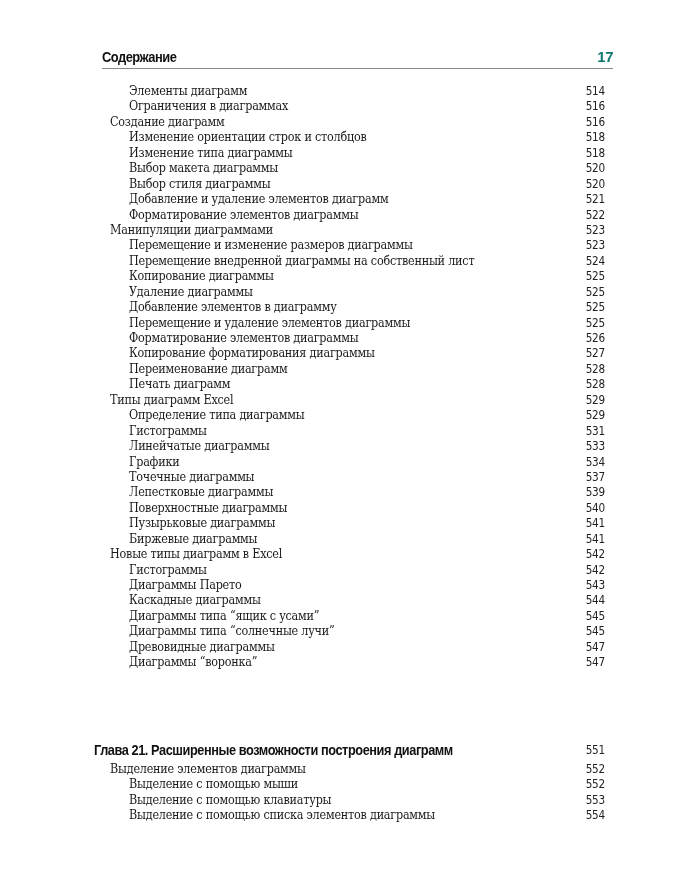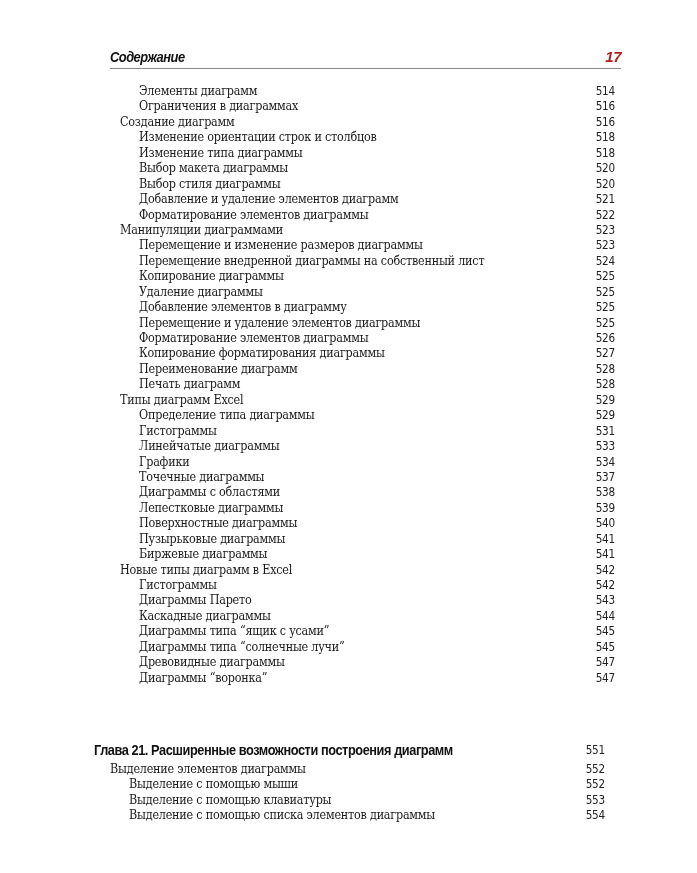--- a/index.html
+++ b/index.html
@@ -10,26 +10,25 @@
     body {
       width: 697px;
       height: 873px;
       position: relative;
       overflow: hidden;
       font-family: "DejaVu Serif", "Liberation Serif", serif;
       color: #1a1a1a;
     }
     .page-header {
       position: absolute;
-      left: 110px;
+      left: 102px;
       top: 47px;
       width: 511px;
       height: 21px;
       border-bottom: 1px solid #8a8a8a;
-      font-style: italic;
     }
     .page-header .title {
       position: absolute;
       left: 0;
       top: 1px;
       font-family: "Liberation Sans", "DejaVu Sans", sans-serif;
       font-weight: bold;
       font-size: 15px;
       letter-spacing: -0.6px;
       transform: scaleX(0.86);
@@ -37,25 +36,25 @@
       color: #111;
     }
     .page-header .pagenum {
       position: absolute;
       right: 0;
       top: 1px;
       font-family: "Liberation Sans", "DejaVu Sans", sans-serif;
       font-weight: bold;
       font-size: 15px;
       letter-spacing: -0.5px;
-      color: #b91c1c;
+      color: #0f766e;
     }
     .toc {
       position: absolute;
-      left: 104px;
+      left: 94px;
       top: 84px;
       width: 511px;
     }
     .toc-row {
       position: relative;
       height: 15.45px;
       line-height: 15.45px;
       font-size: 12.2px;
       white-space: nowrap;
     }
@@ -225,24 +224,20 @@
     </div>
     <div class="toc-row l2">
       <span class="label">Графики</span>
       <span class="page">534</span>
     </div>
     <div class="toc-row l2">
       <span class="label">Точечные диаграммы</span>
       <span class="page">537</span>
     </div>
     <div class="toc-row l2">
-      <span class="label">Диаграммы с областями</span>
-      <span class="page">538</span>
-    </div>
-    <div class="toc-row l2">
       <span class="label">Лепестковые диаграммы</span>
       <span class="page">539</span>
     </div>
     <div class="toc-row l2">
       <span class="label">Поверхностные диаграммы</span>
       <span class="page">540</span>
     </div>
     <div class="toc-row l2">
       <span class="label">Пузырьковые диаграммы</span>
       <span class="page">541</span>

